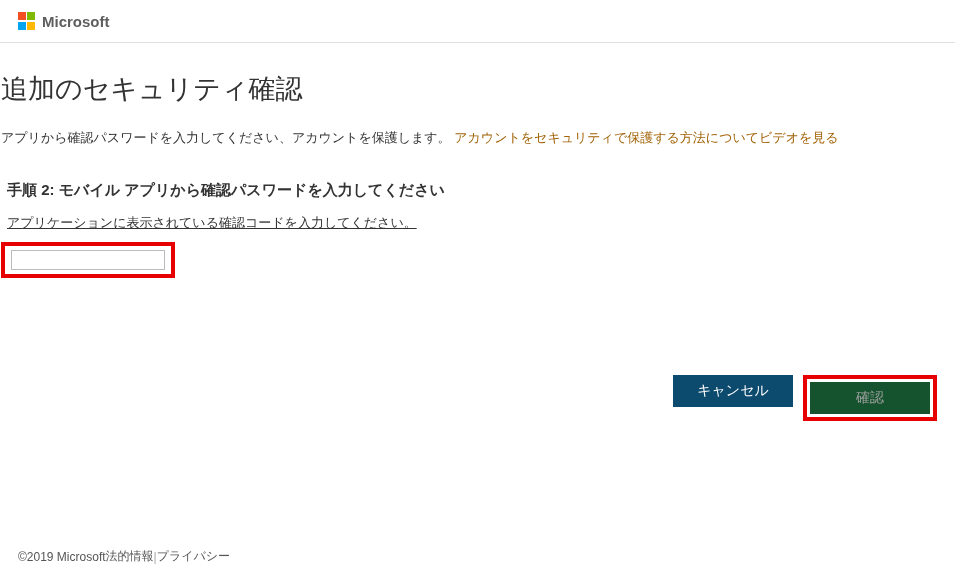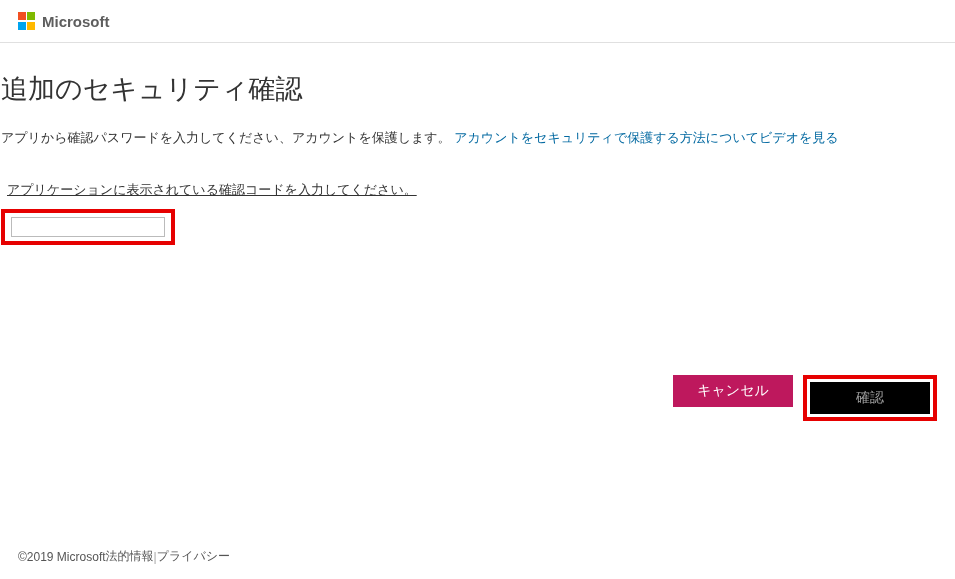--- a/index.html
+++ b/index.html
@@ -50,21 +50,21 @@
       font-weight: 300;
       color: #333;
       margin-bottom: 22px;
     }
     .description {
       font-size: 13px;
       color: #333;
       margin-bottom: 34px;
     }
     .description a {
-      color: #0369a1;
+      color: #a16207;
       text-decoration: none;
     }
     .step-section {
       padding-left: 6px;
     }
     .step-title {
       font-size: 15px;
       font-weight: 600;
       color: #333;
       margin-bottom: 14px;
@@ -99,25 +99,25 @@
     .btn {
       min-width: 120px;
       height: 32px;
       border: none;
       font-size: 14px;
       font-family: inherit;
       cursor: pointer;
       padding: 0 18px;
     }
     .btn-cancel {
-      background: #be185d;
+      background: #0c4a6e;
       color: #fff;
     }
     .btn-confirm {
-      background: #000000;
+      background: #14532d;
       color: #a0a0a0;
       cursor: default;
     }
     .confirm-highlight-wrapper {
       border: 4px solid #e60000;
       padding: 3px;
       display: inline-flex;
     }
     .footer {
       position: absolute;
@@ -152,20 +152,21 @@
 
 <div class="content">
   <h1 class="page-title">追加のセキュリティ確認</h1>
 
   <p class="description">
     <span>アプリから確認パスワードを入力してください、アカウントを保護します。</span>
     <a href="#">アカウントをセキュリティで保護する方法についてビデオを見る</a>
   </p>
 
   <div class="step-section">
+    <div class="step-title">手順 2: モバイル アプリから確認パスワードを入力してください</div>
     <div class="step-instruction">アプリケーションに表示されている確認コードを入力してください。</div>
     <div class="input-highlight-wrapper">
       <input type="text" class="code-input" value="" style="">
     </div>
   </div>
 </div>
 
 <div class="actions">
   <button class="btn btn-cancel">キャンセル</button>
   <span class="confirm-highlight-wrapper">

